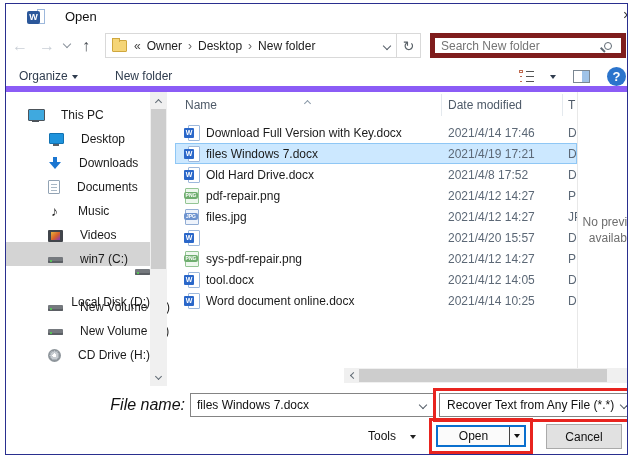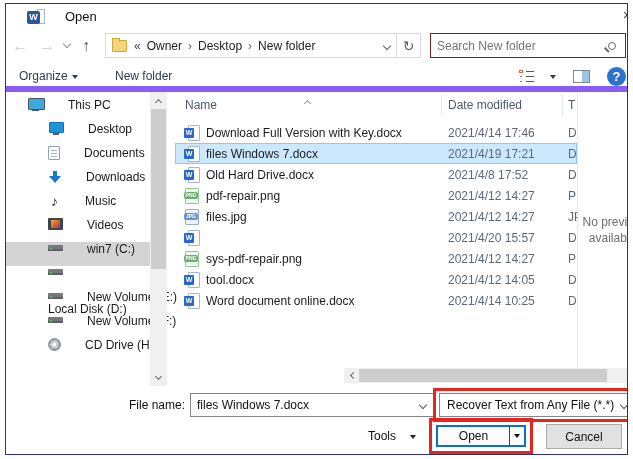--- a/index.html
+++ b/index.html
@@ -22,42 +22,42 @@
   .chev { display:inline-block; width:6px; height:6px; border-right:1.6px solid #8a929b; border-bottom:1.6px solid #8a929b; transform:rotate(45deg); }
   .chev.dark { border-color:#555e68; }
   .crumb-box { position:absolute; left:99px; top:3px; width:316px; height:25px; border:1px solid #d9d9d9; display:flex; align-items:center; padding:0 4px; font-size:12px; color:#222; }
   .folder-ic { width:15px; height:12px; background:#f5d577; border:1px solid #cfa73e; border-radius:1px; position:relative; margin:0 5px 0 2px; flex:0 0 auto; }
   .folder-ic::before { content:""; position:absolute; left:-1px; top:-3px; width:6px; height:3px; background:#f5d577; border:1px solid #cfa73e; border-bottom:none; }
   .crumb { padding:0 4px; cursor:default; }
   .crumb-sep { color:#666; padding:0 2px; font-size:12px; }
   .crumb-prefix { color:#444; padding:0 2px; }
   .crumb-caret { margin-left:auto; margin-right:6px; }
   .refresh-seg { width:24px; height:23px; border-left:1px solid #d9d9d9; display:flex; align-items:center; justify-content:center; color:#5a6268; font-size:14px; margin-right:-4px; }
-  .search-box { position:absolute; left:424px; top:3px; width:196px; height:25px; border:1px solid #7f1d1d; display:flex; align-items:center; }
+  .search-box { position:absolute; left:424px; top:3px; width:196px; height:25px; border:5px solid #7f1d1d; display:flex; align-items:center; }
   .search-box input { border:none; outline:none; flex:1; font-size:12px; color:#777; padding:0 6px; font-family:"Liberation Sans",sans-serif; background:transparent; }
   .mag { width:8px; height:8px; border:1.5px solid #5f6a74; border-radius:50%; position:relative; margin-right:9px; flex:0 0 auto; }
   .mag::after { content:""; position:absolute; left:-5px; top:6px; width:6px; height:1.5px; background:#5f6a74; transform:rotate(45deg); }
 
   
   .toolbar { position:absolute; left:0; top:58px; right:0; height:30px; border-bottom:6px solid #8b5cf6; font-size:12px; color:#2f3c4e; }
   .tb-item { position:absolute; top:0; line-height:29px; }
   .caret { display:inline-block; width:0; height:0; border-left:3.5px solid transparent; border-right:3.5px solid transparent; border-top:4px solid #2f3c4e; vertical-align:middle; margin-left:4px; }
   .view-ic { position:absolute; top:7px; width:16px; height:15px; }
   .view-ic .sq { position:absolute; left:0; top:1px; width:4px; height:3px; border:1px solid #c06a4f; box-shadow:0 5px 0 -1px #c06a4f, 0 10px 0 -1px #c06a4f; }
   .view-ic .ln { position:absolute; left:7px; top:2px; width:8px; height:1px; background:#555; box-shadow:0 5px 0 #555, 0 10px 0 #555; }
   .pane-ic { position:absolute; top:8px; width:17px; height:13px; border:1px solid #7b8792; background:#fff; }
   .pane-ic::after { content:""; position:absolute; right:0; top:0; width:7px; height:11px; background:#9fc3e8; }
   .help-ic { position:absolute; top:5px; width:19px; height:19px; border-radius:50%; background:#2b74cc; color:#fff; font-weight:bold; font-size:13px; text-align:center; line-height:19px; }
 
   
   .bodyarea { position:absolute; left:0; top:88px; right:0; height:294px; }
 
   
   .sidebar { position:absolute; left:0; top:6px; width:144px; }
-  .side-item { height:24px; display:flex; align-items:flex-start; font-size:12px; color:#1a1a1a; gap:24px; }
+  .side-item { height:24px; display:flex; align-items:flex-end; font-size:12px; color:#1a1a1a; gap:17px; }
   .side-item.selected { background:#d4d4d4; }
   .side-label { white-space:nowrap; }
   .ic { display:inline-block; position:relative; flex:0 0 auto; }
   .ic-this-pc { width:16px; height:13px; }
   .ic-this-pc::before { content:""; position:absolute; left:0; top:0; width:15px; height:10px; border:1px solid #4c5burst; border:1px solid #4c535a; background:#3fa9df; border-radius:1px; }
   .ic-this-pc::after { content:""; position:absolute; left:4px; bottom:0; width:7px; height:2px; background:#4c535a; }
   .ic-desktop { width:16px; height:13px; }
   .ic-desktop::before { content:""; position:absolute; left:1px; top:0; width:13px; height:9px; border:1px solid #1172b2; background:#1e93dc; border-radius:1px; }
   .ic-desktop::after { content:""; position:absolute; left:5px; bottom:0; width:6px; height:2px; background:#5a6066; }
   .ic-documents { width:12px; height:14px; border:1px solid #92a3b4; background:#fff; border-radius:1px; }
@@ -106,21 +106,21 @@
 
   
   .hscroll { position:absolute; left:169px; top:276px; width:402px; height:15px; background:#f0f0f0; }
   .hscroll .arr { position:absolute; top:0; width:15px; height:15px; display:flex; align-items:center; justify-content:center; }
   .hscroll .thumb { position:absolute; left:15px; top:1px; width:248px; height:13px; background:#cdcdcd; }
 
   
   .preview { position:absolute; left:571px; top:0; width:70px; height:276px; border-left:1px solid #e8e8e8; display:flex; align-items:center; justify-content:center; text-align:center; color:#6e6e6e; font-size:12px; line-height:16px; padding:0 2px; }
 
   
-  .fname-label { position:absolute; left:98px; top:389px; width:81px; text-align:right; line-height:24px; font-size:12px; color:#111; }
+  .fname-label { position:absolute; left:98px; top:389px; width:81px; text-align:right; line-height:24px; font-size:16px; color:#111;font-style:italic; }
   .fname-combo { position:absolute; left:184px; top:389px; width:245px; height:24px; border:1px solid #848484; background:#fff; display:flex; align-items:center; }
   .fname-combo input { border:none; outline:none; flex:1; font-size:12px; color:#111; padding:0 6px; font-family:"Liberation Sans",sans-serif; }
   .combo-chev { margin-right:8px; flex:0 0 auto; }
   .redbox-filter { position:absolute; left:427px; top:384px; width:210px; height:34px; border:3px solid #e8241f; }
   .filter-combo { position:absolute; left:3px; top:2px; width:196px; height:24px; border:1px solid #848484; background:#fff; display:flex; align-items:center; font-size:12px; color:#111; }
   .filter-combo .txt { padding:0 7px; white-space:nowrap; flex:1; }
   .tools { position:absolute; left:362px; top:420px; line-height:25px; font-size:12px; color:#111; }
   .tools .caret { border-top-color:#222; margin-left:14px; }
   .redbox-open { position:absolute; left:423px; top:414px; width:104px; height:36px; border:3px solid #e8241f; }
   .open-btn { position:absolute; left:4px; top:4px; width:90px; height:22px; border:2px solid #0a6fce; background:#fbfbfb; display:flex; }
@@ -188,26 +188,26 @@
     <div class="sidebar" id="sidebar">
         <div class="side-item" style="padding-left: 22px;">
           <span class="ic ic-this-pc"></span>
           <span class="side-label">This PC</span>
         </div>
         <div class="side-item" style="padding-left: 42px;">
           <span class="ic ic-desktop"></span>
           <span class="side-label">Desktop</span>
         </div>
         <div class="side-item" style="padding-left: 42px;">
+          <span class="ic ic-downloads"></span>
+          <span class="side-label">Downloads</span>
+        </div>
+        <div class="side-item" style="padding-left: 42px;">
           <span class="ic ic-documents"></span>
           <span class="side-label">Documents</span>
-        </div>
-        <div class="side-item" style="padding-left: 42px;">
-          <span class="ic ic-downloads"></span>
-          <span class="side-label">Downloads</span>
         </div>
         <div class="side-item" style="padding-left: 42px;">
           <span class="ic ic-music">♪</span>
           <span class="side-label">Music</span>
         </div>
         <div class="side-item" style="padding-left: 42px;">
           <span class="ic ic-videos"></span>
           <span class="side-label">Videos</span>
         </div>
         <div class="side-item selected" style="padding-left: 42px;">

